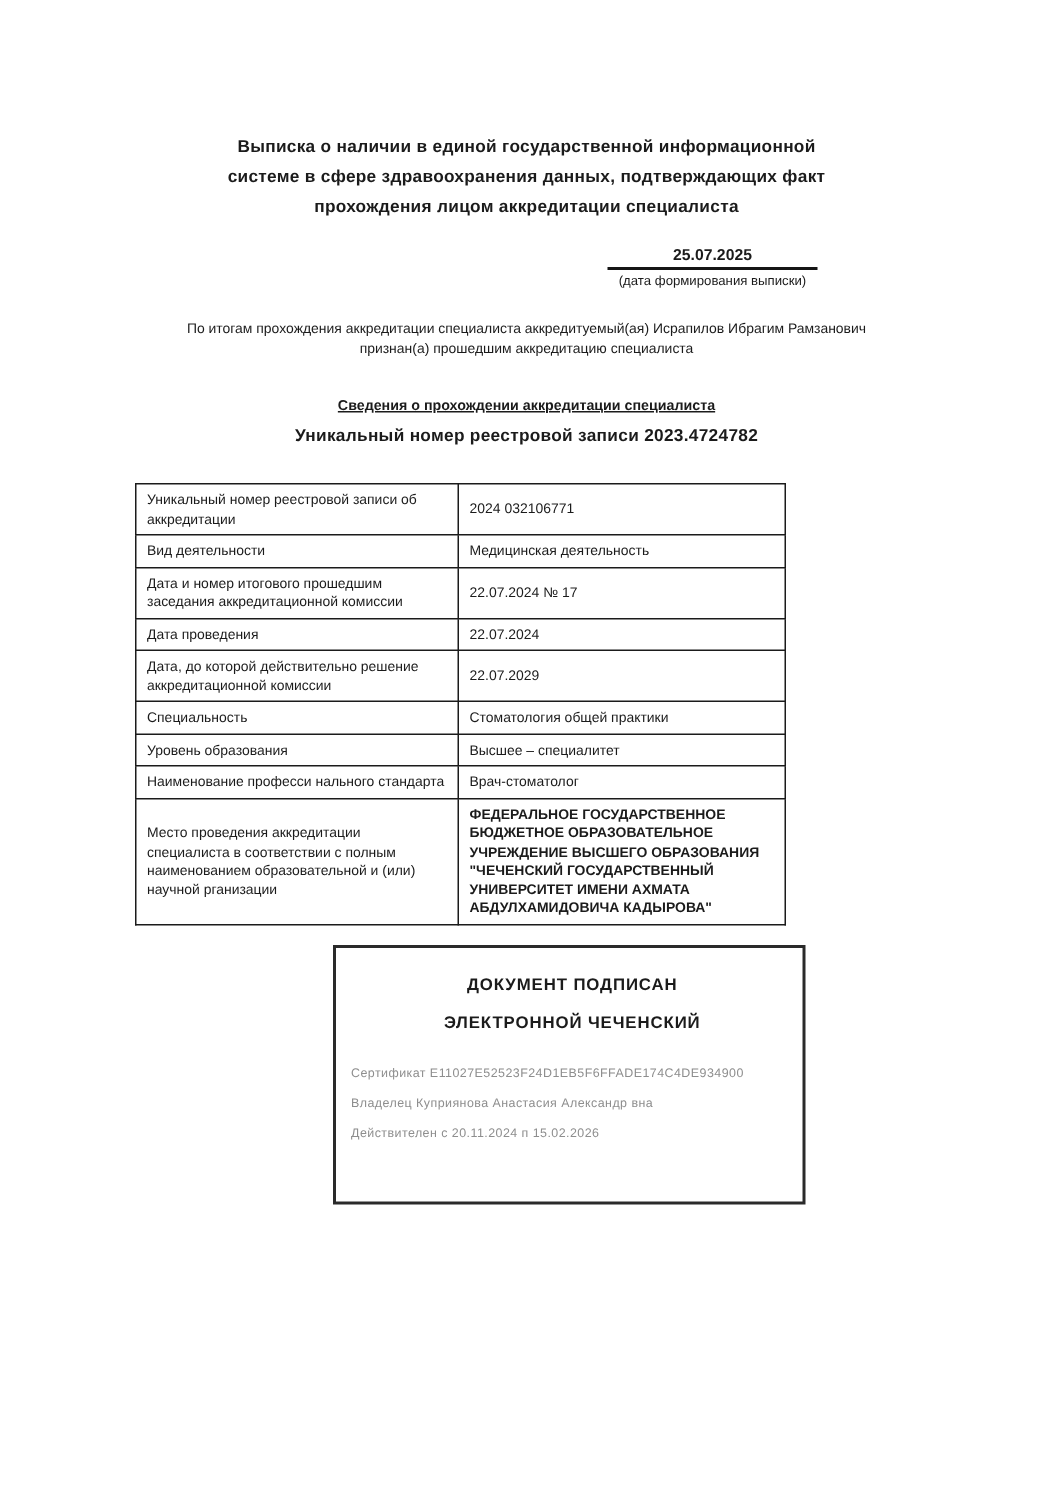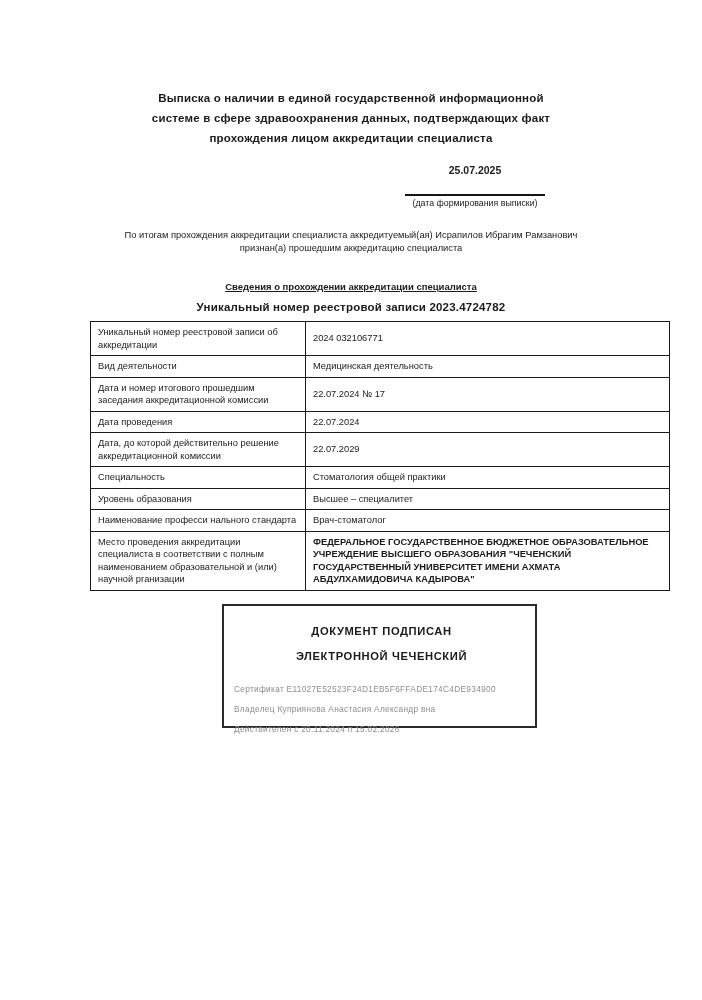--- a/index.html
+++ b/index.html
@@ -7,42 +7,42 @@
     width: 702px; height: 1000px;
     font-family: "Liberation Sans", sans-serif;
     color: #1b1b1b;
   }
   .page { position: relative; width: 702px; height: 1000px; background: #ffffff; overflow: hidden; }
   .content { padding: 88px 90px 0 90px; }
 
   .doc-title { text-align: center; font-weight: bold; font-size: 11.5px; line-height: 20px; letter-spacing: 0.2px; }
 
   .date-block { width: 140px; margin: 16px 67px 0 auto; text-align: center; }
-  .date-value { display: block; font-weight: bold; font-size: 10.5px; border-bottom: 2px solid #151515; padding-bottom: 18px; }
+  .date-value { display: block; font-weight: bold; font-size: 10.5px; border-bottom: 2px solid #151515; padding-bottom: 2px; }
   .date-caption { font-size: 8.8px; margin-top: 2px; white-space: nowrap; }
 
   .intro { text-align: center; font-size: 9.3px; line-height: 13px; margin-top: 21px; }
 
   .section-heading { text-align: center; font-size: 9.5px; font-weight: bold; text-decoration: underline; margin-top: 26px; }
   .registry-number { text-align: center; font-size: 11.5px; font-weight: bold; margin-top: 9px; letter-spacing: 0.2px; }
 
-  table.acc { border-collapse: collapse; width: 580px; margin-top: 8px; table-layout: fixed; }
+  table.acc { border-collapse: collapse; width: 434px; margin-top: 25px; table-layout: fixed; }
   table.acc td {
     border: 1.5px solid #1b1b1b;
     font-size: 9.3px; line-height: 12.5px;
     padding: 4px 7px; vertical-align: middle;
     word-wrap: break-word;
   }
   td.cell-label { width: 200px; }
   td.cell-value { }
   .org-value { font-weight: bold; }
 
   .stamp {
     box-sizing: border-box;
-    width: 315px; height: 124px;
+    width: 315px; height: 173px;
     margin: 13px 0 0 132px;
     border: 2px solid #2a2a2a;
     padding: 13px 6px 0 10px;
   }
   .stamp-line { text-align: center; font-size: 11.2px; font-weight: 600; letter-spacing: 0.6px; line-height: 25px; }
   .cert-block { margin-top: 15px; }
   .cert-line {
     font-size: 8.3px; color: #8e8e8e;
     letter-spacing: 0.3px; margin-top: 10px;
     white-space: nowrap; overflow: hidden;

